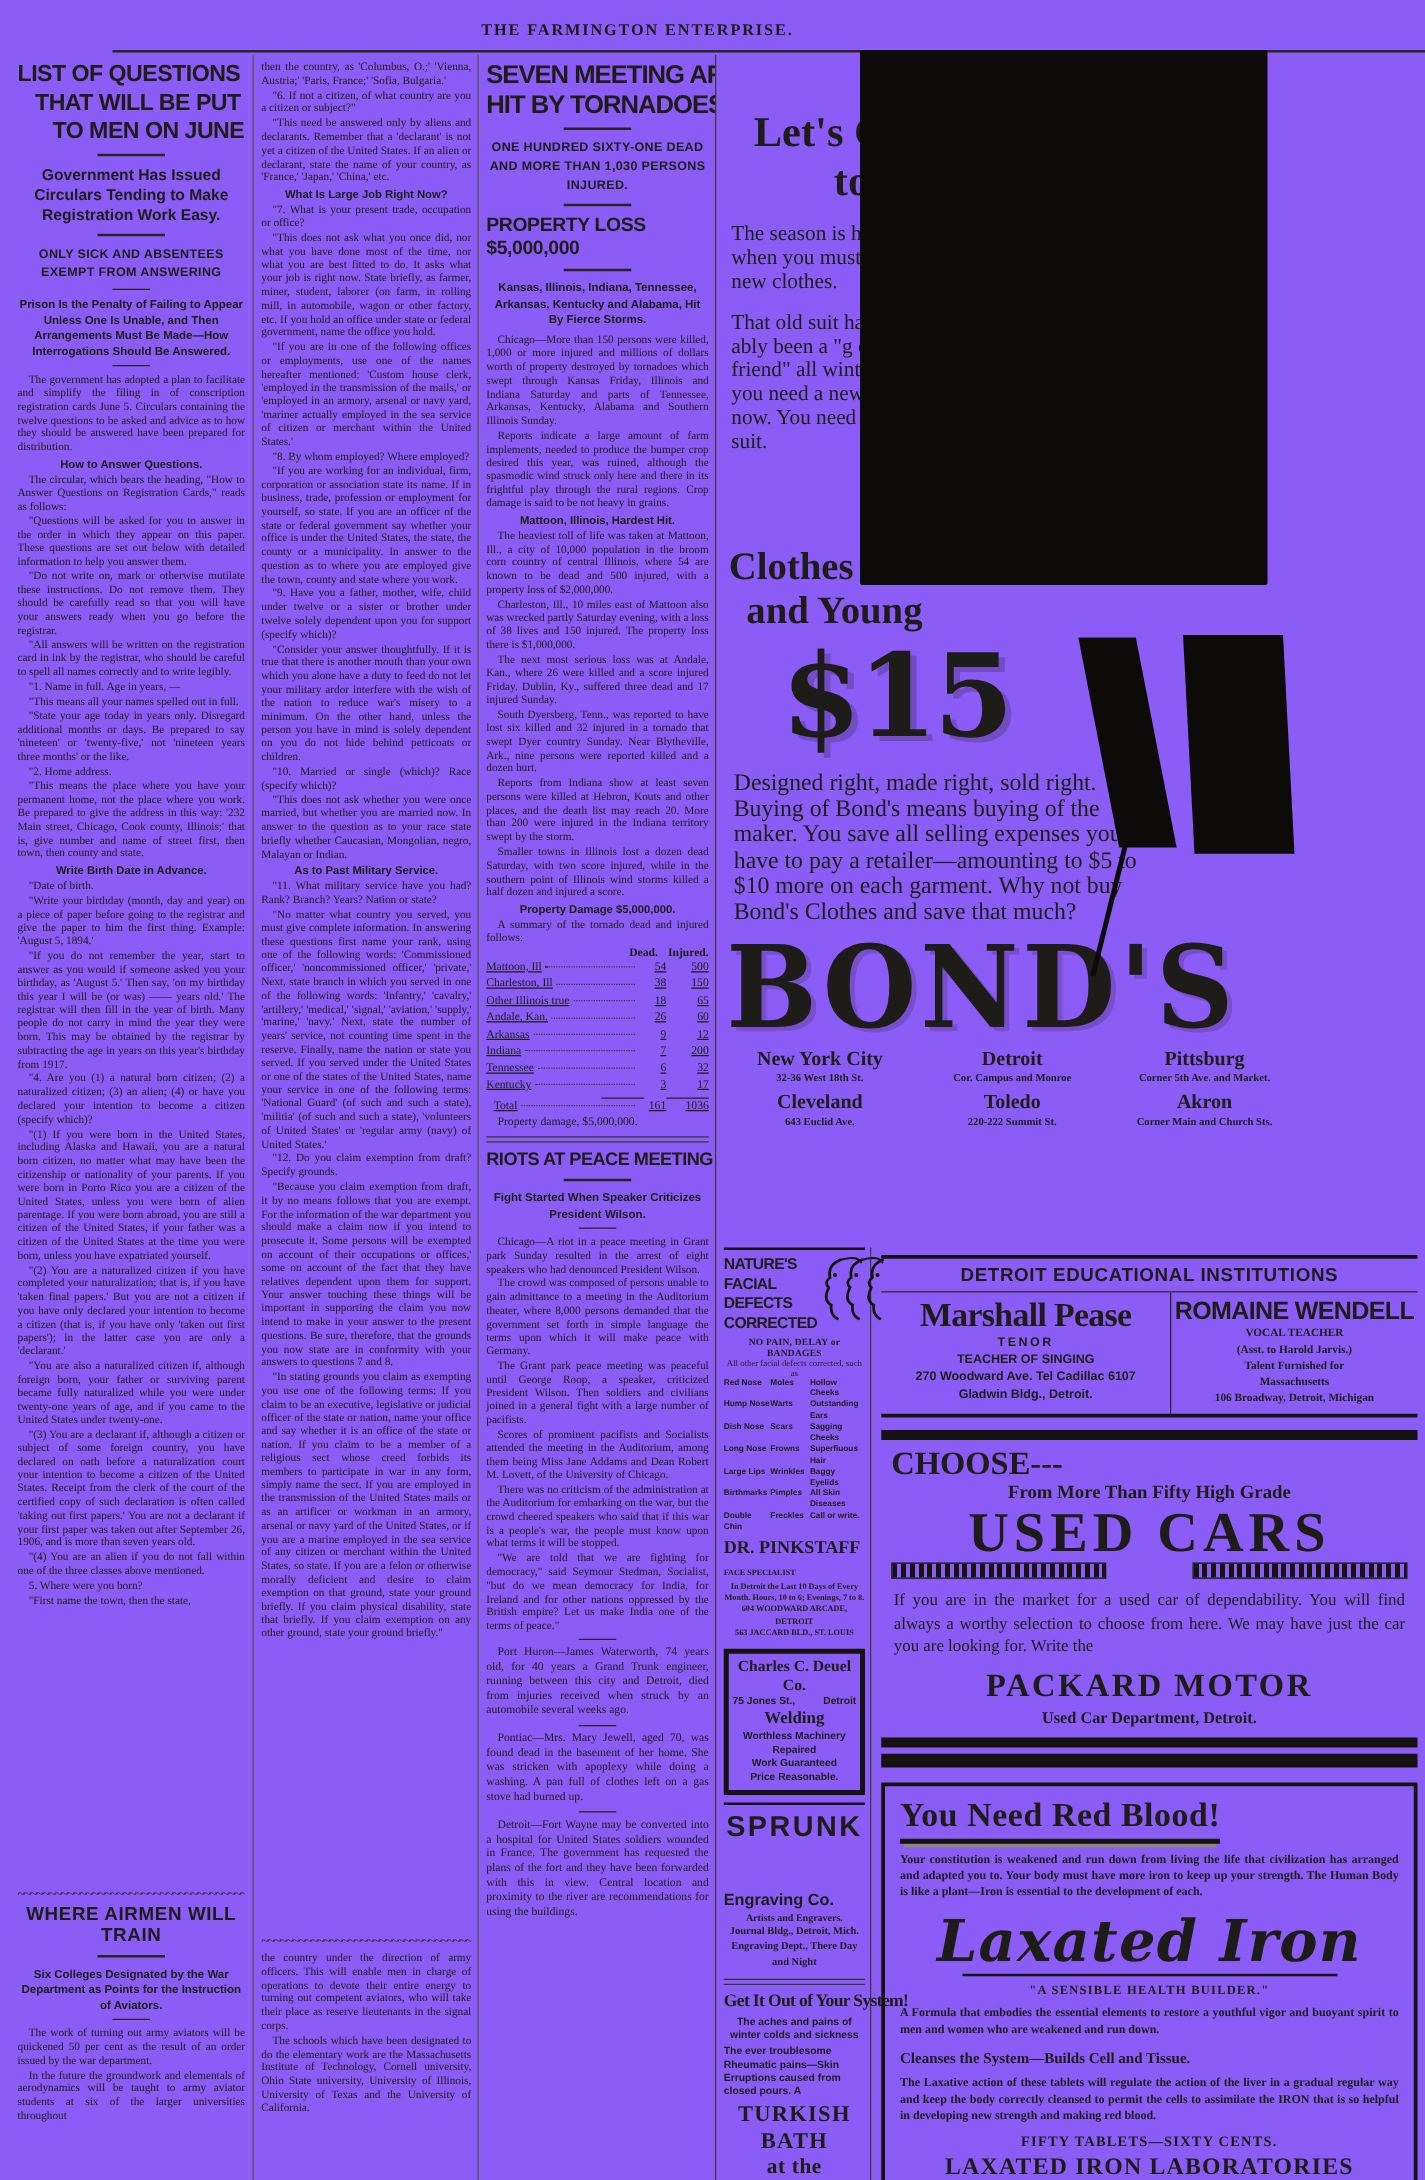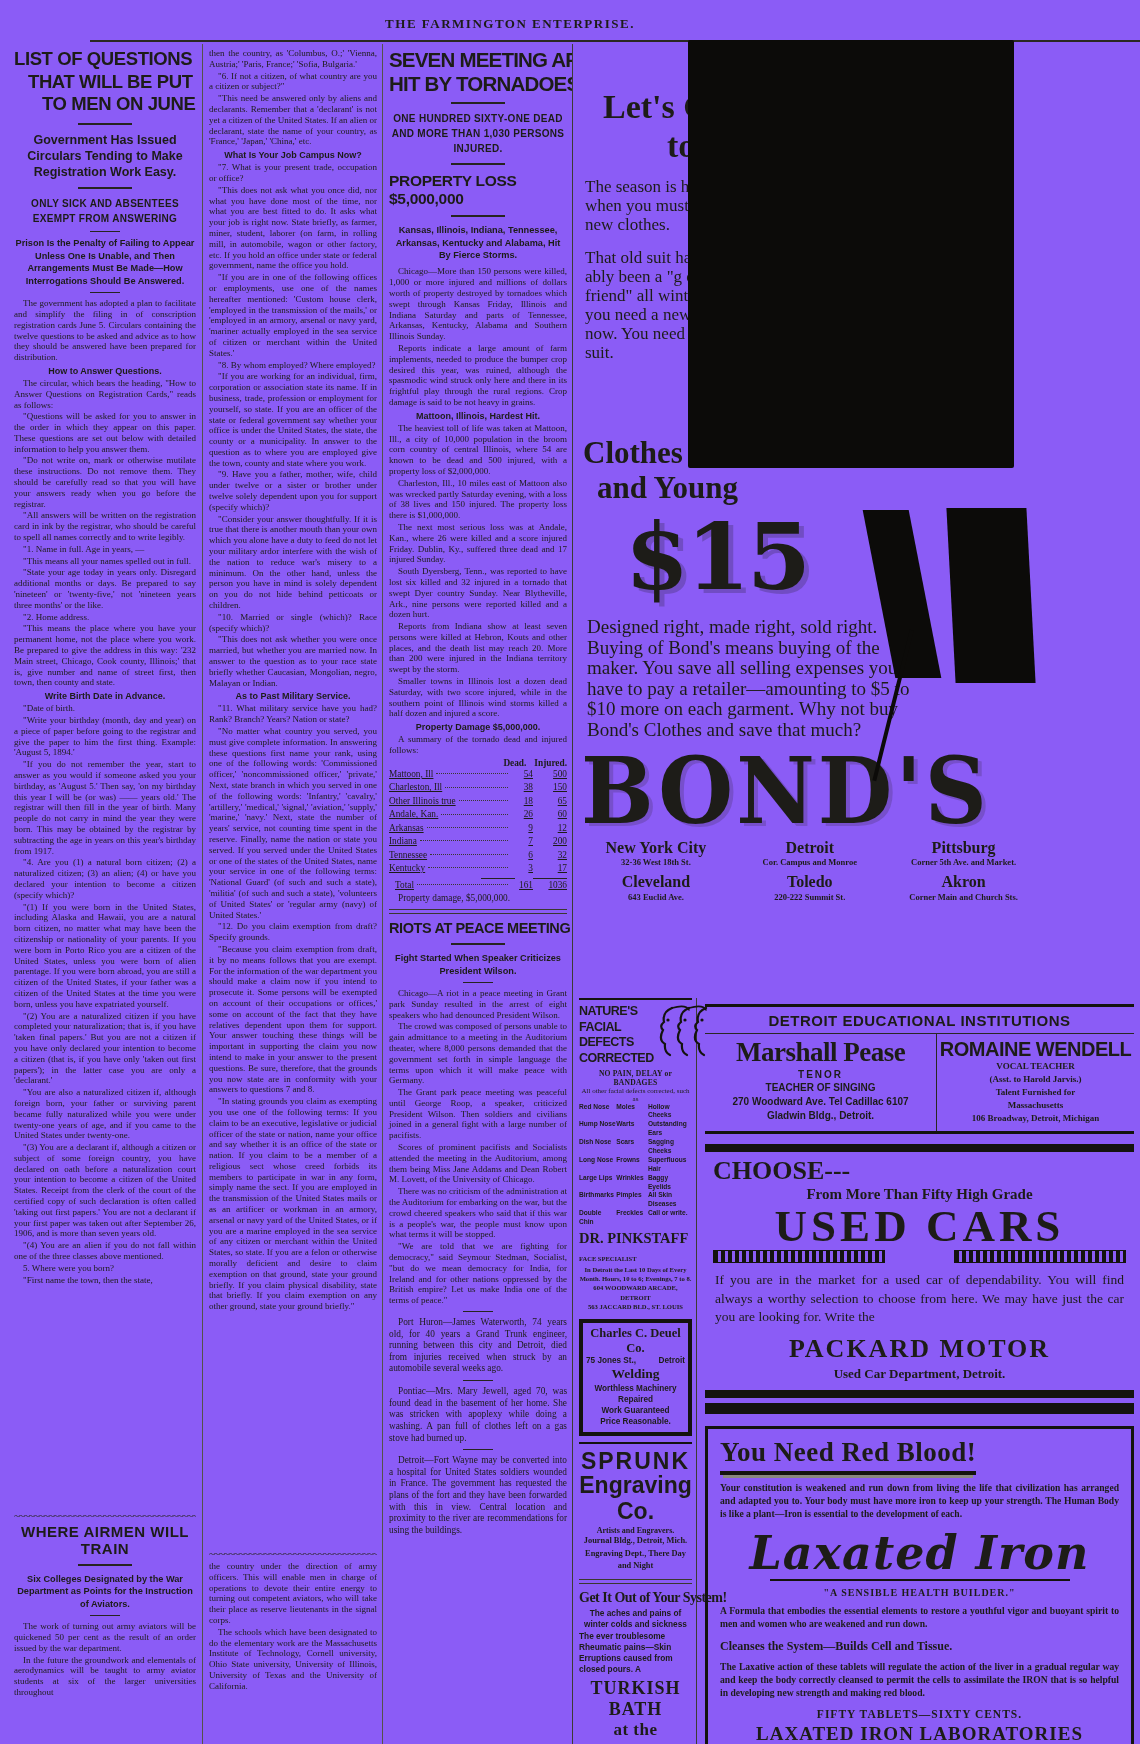--- a/index.html
+++ b/index.html
@@ -97,21 +97,21 @@
 
   
   .deuel{border:4px solid #14130f;padding:3px 3px 5px;margin-top:8px;}
   .deuel .nm{font-size:12.5px;font-weight:bold;text-align:center;}
   .deuel .row2{display:flex;justify-content:space-between;font-size:8.2px;font-weight:bold;font-family:"Liberation Sans",sans-serif;}
   .deuel .weld{font-size:13.5px;font-weight:bold;text-align:center;margin:1px 0;}
   .deuel .sm{font-size:8.2px;font-weight:bold;text-align:center;font-family:"Liberation Sans",sans-serif;line-height:1.35;}
 
   .sprunk{margin-top:6px;}
   .sprunk .n1{font-family:"Liberation Sans",sans-serif;font-weight:bold;font-size:23px;letter-spacing:2px;text-align:center;line-height:1.05;}
-  .sprunk .n2{font-family:"Liberation Sans",sans-serif;font-weight:bold;font-size:23px;text-align:center;line-height:1.1;}
+  .sprunk .n2{font-family:"Liberation Sans",sans-serif;font-weight:bold;font-size:13px;text-align:left;line-height:1.1;margin-top:40px;}
   .sprunk .t{font-size:8px;font-weight:bold;text-align:center;margin-top:2px;}
   .sprunk .l{font-size:8.4px;font-weight:bold;text-align:center;line-height:1.5;}
 
   .turk .head{font-size:14px;font-weight:bold;letter-spacing:-0.5px;white-space:nowrap;}
   .turk .s1,.turk .s2{font-size:8.3px;font-weight:bold;line-height:1.3;margin-top:2px;}
   .turk .t1{font-size:18px;font-weight:bold;letter-spacing:1px;margin-top:3px;}
   .turk .t2{font-size:17px;font-weight:bold;letter-spacing:0.5px;}
 
   
   .edu{border-top:3px solid #14130f;border-bottom:3px solid #14130f;margin-top:6px;}
@@ -215,21 +215,21 @@
           <div class="ln p">The work of turning out army aviators will be quickened 50 per cent as the result of an order issued by the war department.</div>
           <div class="ln p">In the future the groundwork and elementals of aerodynamics will be taught to army aviator students at six of the larger universities throughout</div>
         </div>
     </div>
 
     <div class="col col2">
       <div class="art1" style="height:1496px;">
           <div class="ln pf">then the country, as 'Columbus, O.;' 'Vienna, Austria;' 'Paris, France;' 'Sofia, Bulgaria.'</div>
           <div class="ln p">"6. If not a citizen, of what country are you a citizen or subject?"</div>
           <div class="ln p">"This need be answered only by aliens and declarants. Remember that a 'declarant' is not yet a citizen of the United States. If an alien or declarant, state the name of your country, as 'France,' 'Japan,' 'China,' etc.</div>
-          <div class="ln sub">What Is Your Job Campus Now?</div>
+          <div class="ln sub">What Is Large Job Right Now?</div>
           <div class="ln p">"7. What is your present trade, occupation or office?</div>
           <div class="ln p">"This does not ask what you once did, nor what you have done most of the time, nor what you are best fitted to do. It asks what your job is right now. State briefly, as farmer, miner, student, laborer (on farm, in rolling mill, in automobile, wagon or other factory, etc. If you hold an office under state or federal government, name the office you hold.</div>
           <div class="ln p">"If you are in one of the following offices or employments, use one of the names hereafter mentioned: 'Custom house clerk, 'employed in the transmission of the mails,' or 'employed in an armory, arsenal or navy yard, 'mariner actually employed in the sea service of citizen or merchant within the United States.'</div>
           <div class="ln p">"8. By whom employed? Where employed?</div>
           <div class="ln p">"If you are working for an individual, firm, corporation or association state its name. If in business, trade, profession or employment for yourself, so state. If you are an officer of the state or federal government say whether your office is under the United States, the state, the county or a municipality. In answer to the question as to where you are employed give the town, county and state where you work.</div>
           <div class="ln p">"9. Have you a father, mother, wife, child under twelve or a sister or brother under twelve solely dependent upon you for support (specify which)?</div>
           <div class="ln p">"Consider your answer thoughtfully. If it is true that there is another mouth than your own which you alone have a duty to feed do not let your military ardor interfere with the wish of the nation to reduce war's misery to a minimum. On the other hand, unless the person you have in mind is solely dependent on you do not hide behind petticoats or children.</div>
           <div class="ln p">"10. Married or single (which)? Race (specify which)?</div>
           <div class="ln p">"This does not ask whether you were once married, but whether you are married now. In answer to the question as to your race state briefly whether Caucasian, Mongolian, negro, Malayan or Indian.</div>
           <div class="ln sub">As to Past Military Service.</div>

